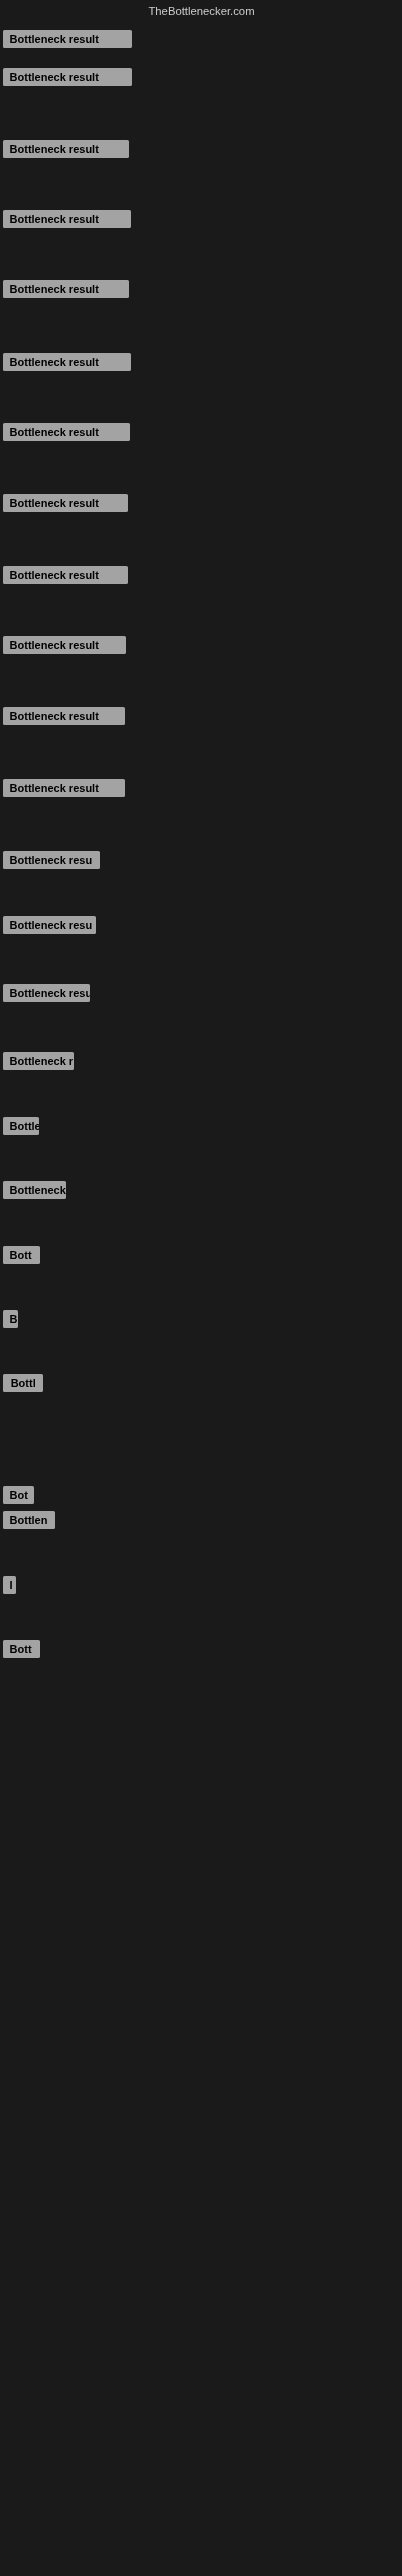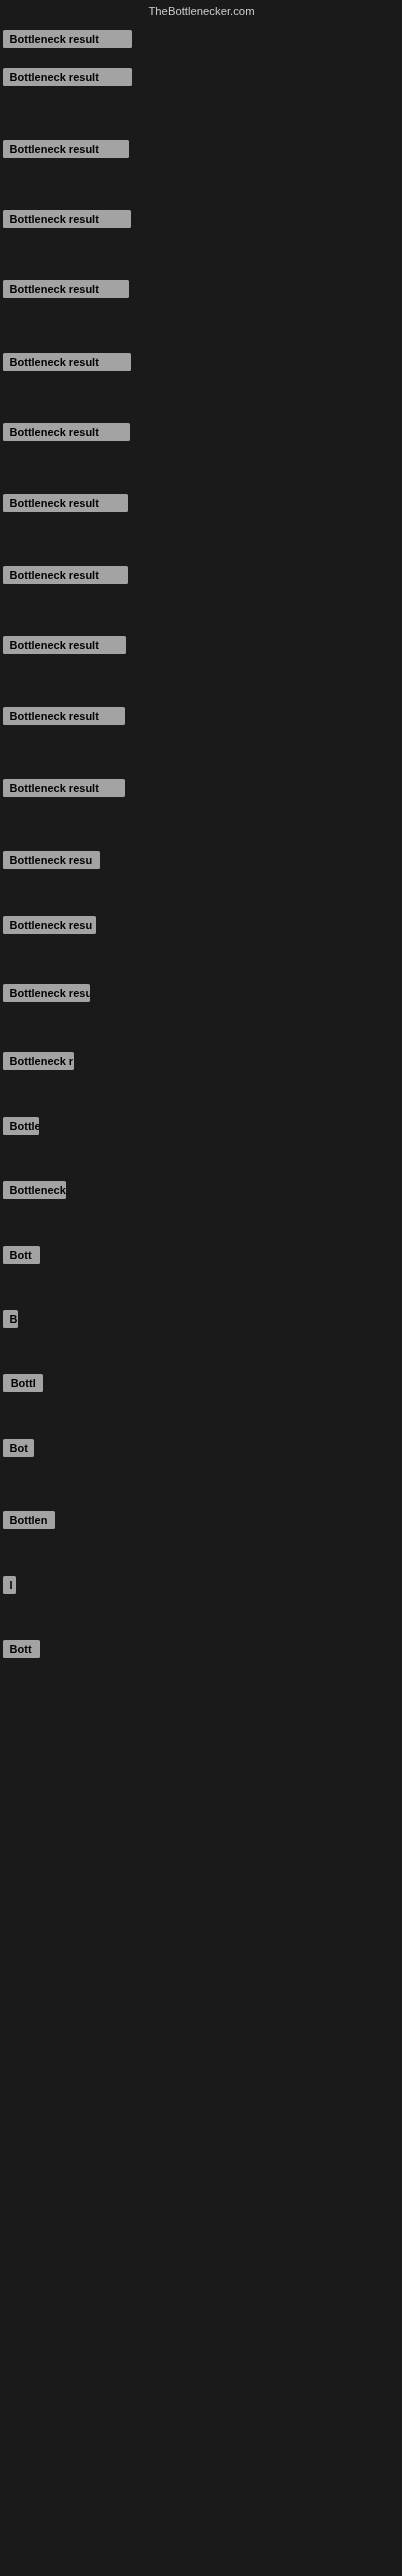--- a/index.html
+++ b/index.html
@@ -56,18 +56,18 @@
     <div style="position: absolute; top: 757px; left: 3.2px;"><div class="bottleneck-bar" style="max-width: 122px; width: 122px;">Bottleneck result</div></div>
     <div style="position: absolute; top: 829px; left: 3.2px;"><div class="bottleneck-bar" style="max-width: 97px; width: 97px;">Bottleneck resu</div></div>
     <div style="position: absolute; top: 894px; left: 3.2px;"><div class="bottleneck-bar" style="max-width: 93px; width: 93px;">Bottleneck resu</div></div>
     <div style="position: absolute; top: 962px; left: 3.2px;"><div class="bottleneck-bar" style="max-width: 87px; width: 87px;">Bottleneck resu</div></div>
     <div style="position: absolute; top: 1030px; left: 3.2px;"><div class="bottleneck-bar" style="max-width: 71px; width: 89px;">Bottleneck r</div></div>
     <div style="position: absolute; top: 1095px; left: 3.2px;"><div class="bottleneck-bar" style="max-width: 48px; width: 36px;">Bottler</div></div>
     <div style="position: absolute; top: 1159px; left: 3.2px;"><div class="bottleneck-bar" style="max-width: 63px; width: 63px; text-align: right;">Bottleneck</div></div>
     <div style="position: absolute; top: 1224px; left: 3.2px;"><div class="bottleneck-bar" style="max-width: 37px; width: 37px;">Bott</div></div>
     <div style="position: absolute; top: 1288px; left: 3.2px;"><div class="bottleneck-bar" style="max-width: 14.5px; width: 14.5px;">B</div></div>
     <div style="position: absolute; top: 1352px; left: 3.2px;"><div class="bottleneck-bar" style="max-width: 40px; width: 40px; text-align: center;">Bottl</div></div>
-    <div style="position: absolute; top: 1417px; left: 3.2px;"><div class="bottleneck-bar" style="max-width: 31px; width: 31px;">Bot</div></div>
+    <div style="position: absolute; top: 1417px; left: 3.2px;"><div class="bottleneck-bar" style="max-width: 31px; width: 31px; margin-top: 47px;">Bot</div></div>
     <div style="position: absolute; top: 1489px; left: 3.2px;"><div class="bottleneck-bar" style="max-width: 52px; width: 64px;">Bottlen</div></div>
     <div style="position: absolute; top: 1554px; left: 3.2px;"><div class="bottleneck-bar" style="max-width: 11.3px; width: 11.3px;">I</div></div>
     <div style="position: absolute; top: 1618px; left: 3.2px;"><div class="bottleneck-bar" style="max-width: 37px; width: 37px;">Bott</div></div>
   </div>
 
 
 </body></html>

